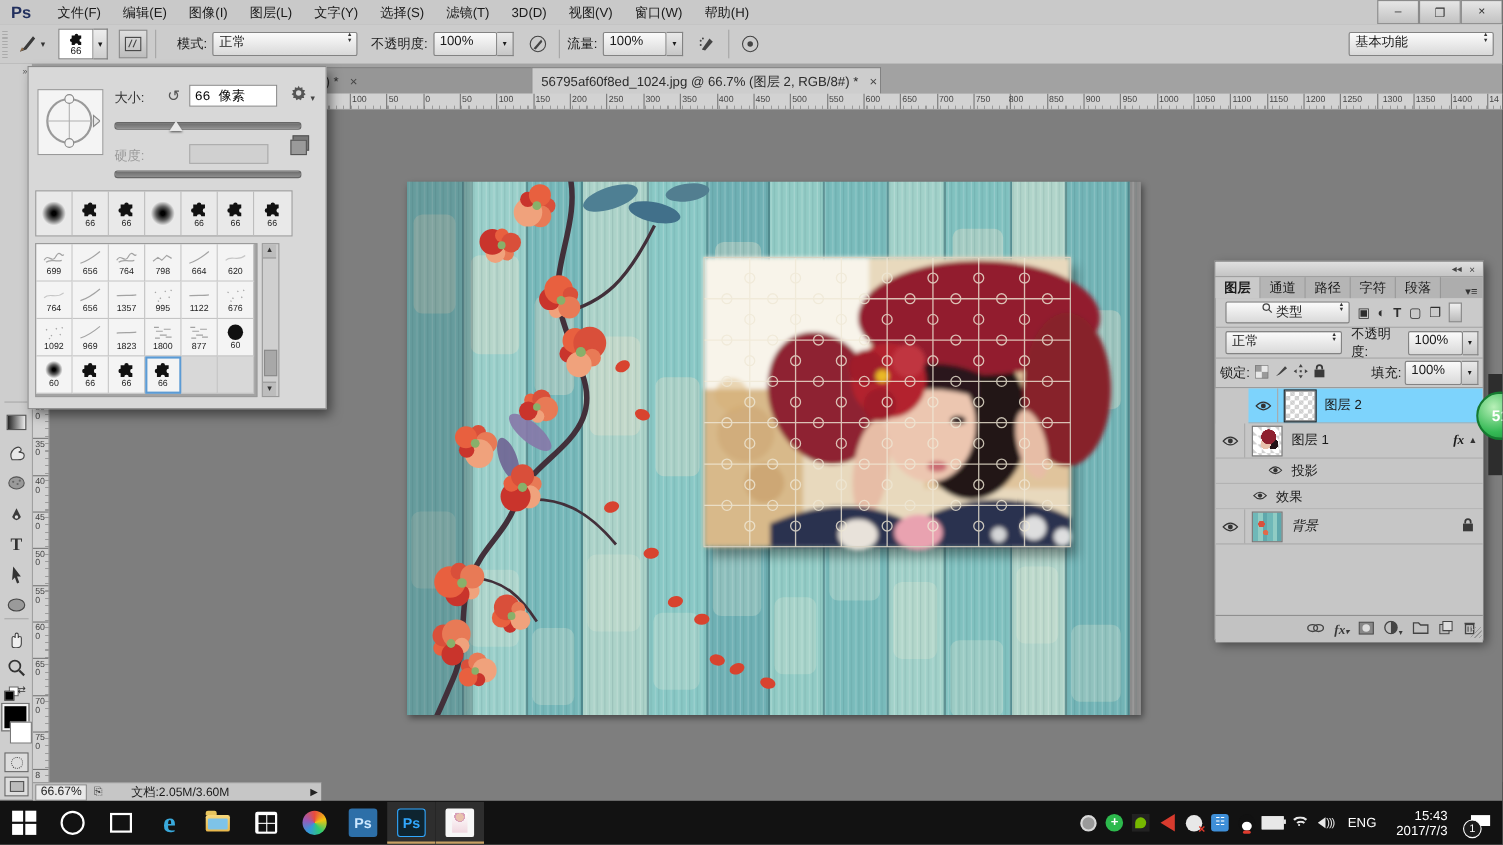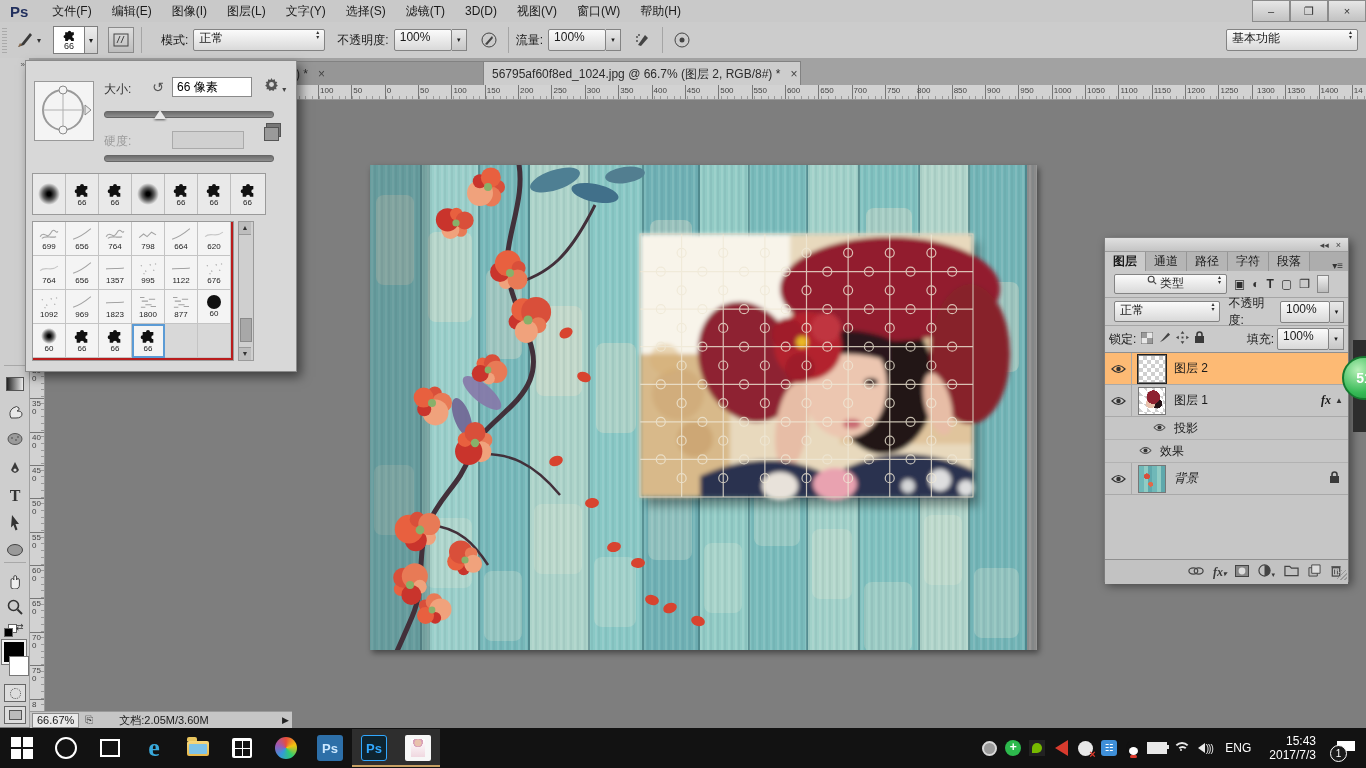--- a/index.html
+++ b/index.html
@@ -83,34 +83,34 @@
   #zoom-field{background:#e9e9e9;border:1px solid #8a8a8a;height:13px;line-height:13px;padding:0 4px;margin-left:2px;}
   #status-menu-icon{margin-left:6px;font-size:10px;color:#333;}
   #doc-info{margin-left:26px;}
   #status-arrow{margin-left:auto;margin-right:3px;font-size:9px;color:#222;}
   
   #brush-panel{position:absolute;left:25px;top:60px;width:270px;height:310px;background:#d8d8d8;
                border:1px solid #8a8a8a;box-shadow:4px 5px 10px rgba(0,0,0,.5);font-size:12px;z-index:30;}
   #angle-box{position:absolute;left:8px;top:20px;width:58px;height:58px;background:#f4f4f4;border:1px solid #999;}
   #bp-size-label{position:absolute;left:78px;top:20px;color:#333;}
   #bp-undo{position:absolute;left:126px;top:18px;font-size:14px;color:#555;}
-  #bp-size-input{position:absolute;left:146px;top:16px;width:70px;height:18px;border:1px solid #8a8a8a;background:#fff;font-size:12px;padding:0 4px;font-family:Liberation Sans, sans-serif;}
+  #bp-size-input{position:absolute;left:146px;top:16px;width:70px;height:18px;border:1px solid #8a8a8a;background:#fff;font-size:12px;padding:0 4px;font-family:Liberation Mono, monospace;}
   #bp-gear{position:absolute;left:238px;top:16px;}
   .slider{position:absolute;height:5px;background:linear-gradient(#6d6d6d,#8f8f8f);border-radius:3px;border:1px solid #666;}
   #size-slider{left:78px;top:50px;width:168px;}
   #size-thumb{position:absolute;left:49px;top:-2px;width:0;height:0;border-left:6px solid transparent;border-right:6px solid transparent;border-bottom:9px solid #e8e8e8;filter:drop-shadow(0 1px 1px #555);}
   #bp-hard-label{position:absolute;left:78px;top:72px;color:#9a9a9a;}
   #bp-hard-input{position:absolute;left:146px;top:70px;width:70px;height:16px;border:1px solid #aaa;background:#d0d0d0;}
   #bp-newbrush{position:absolute;left:240px;top:62px;width:13px;height:12px;border:1px solid #555;background:#777;}
   #bp-newbrush:after{content:"";position:absolute;left:-3px;top:3px;width:13px;height:12px;border:1px solid #555;background:#9a9a9a;}
   #hard-slider{left:78px;top:94px;width:168px;}
   #recent-brushes{position:absolute;left:6px;top:112px;width:232px;height:40px;border:1px solid #9a9a9a;background:#e9e9e9;display:flex;}
   .rcell{width:33px;height:100%;border-right:1px solid #bdbdbd;display:flex;flex-direction:column;align-items:center;justify-content:center;box-sizing:border-box;}
   .rcell:last-child{border-right:none;}
-  #preset-grid{position:absolute;left:6px;top:160px;width:200px;height:138px;border:1px solid #9a9a9a;background:#b91c1c;display:flex;flex-wrap:wrap;align-content:flex-start;}
+  #preset-grid{position:absolute;left:6px;top:160px;width:200px;height:138px;border:1px solid #9a9a9a;background:#a3a3a3;display:flex;flex-wrap:wrap;align-content:flex-start;}
   .bcell{width:33px;height:34px;border-right:1px solid #c4c4c4;border-bottom:1px solid #c4c4c4;box-sizing:border-box;
          display:flex;flex-direction:column;align-items:center;justify-content:center;background:#f4f4f4;}
   .bcell.selected{outline:2px solid #5b9bd5;outline-offset:-2px;}
   .bcell.empty{background:#d8d8d8;}
   .bnum{font-size:8px;line-height:9px;color:#222;}
   .soft-dot{width:16px;height:16px;background:radial-gradient(circle,#000 12%,rgba(0,0,0,.6) 40%,rgba(0,0,0,0) 70%);}
   .soft-dot.big{width:22px;height:22px;}
   .hard-dot{width:14px;height:14px;border-radius:50%;background:#111;}
   #bp-scrollbar{position:absolute;left:212px;top:160px;width:14px;height:138px;border:1px solid #9a9a9a;background:#cfcfcf;}
   .sb-arrow{position:absolute;left:0;width:12px;height:12px;background:#bdbdbd;border-bottom:1px solid #999;text-align:center;font-size:7px;line-height:12px;color:#333;}
@@ -130,21 +130,21 @@
   #lp-filter-row{height:26px;display:flex;align-items:center;border-bottom:1px solid #a5a5a5;padding:0 4px;}
   #lp-type-dd{width:74px;height:18px;padding-left:32px;}
   .lp-ficon{margin-left:7px;font-size:12px;color:#2e2e2e;}
   #lp-fswitch{margin-left:7px;width:10px;height:16px;background:linear-gradient(#f0f0f0,#bbb);border:1px solid #888;}
   #lp-blend-row{height:27px;display:flex;align-items:center;border-bottom:1px solid #a5a5a5;padding:0 4px;}
   #lp-blend-dd{width:100px;height:19px;}
   #lp-lock-row{height:26px;display:flex;align-items:center;border-bottom:1px solid #8f8f8f;padding:0 4px;}
   .lock-ico{margin-left:5px;}
   #lp-list{height:206px;background:#c6c6c6;overflow:hidden;}
   .layer-row{height:31px;display:flex;align-items:center;border-bottom:1px solid #a9a9a9;background:#c6c6c6;}
-  .layer-row.selected{background:#fdba74;}
+  .layer-row.selected{background:#7dd3fc;margin-left:30px;}
   .eye-cell{width:26px;display:flex;justify-content:center;border-right:1px solid #a9a9a9;align-self:stretch;align-items:center;}
   .thumb{width:26px;height:26px;border:1px solid #777;margin-left:6px;background:#fff;}
   .checker{background-image:linear-gradient(45deg,#cfcfcf 25%,transparent 25%,transparent 75%,#cfcfcf 75%),linear-gradient(45deg,#cfcfcf 25%,transparent 25%,transparent 75%,#cfcfcf 75%);background-size:8px 8px;background-position:0 0,4px 4px;background-color:#fff;}
   .thumb.sel-brackets{outline:1px solid #222;}
   .thumb-girl{background:
      radial-gradient(circle at 55% 35%,#8e2130 0 30%,transparent 31%),
      radial-gradient(circle at 45% 60%,#e8c2ac 0 22%,transparent 23%),
      radial-gradient(circle at 70% 60%,#241317 0 20%,transparent 21%),
      linear-gradient(45deg,#cfcfcf 25%,#fff 25%,#fff 75%,#cfcfcf 75%);
      background-size:100% 100%,100% 100%,100% 100%,8px 8px;}

